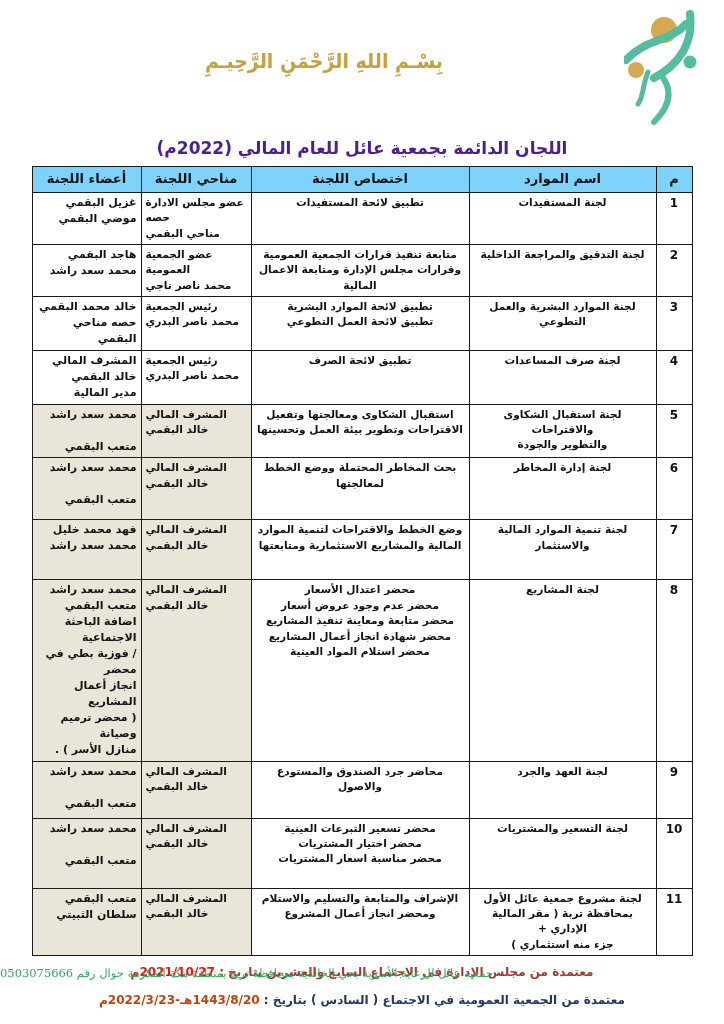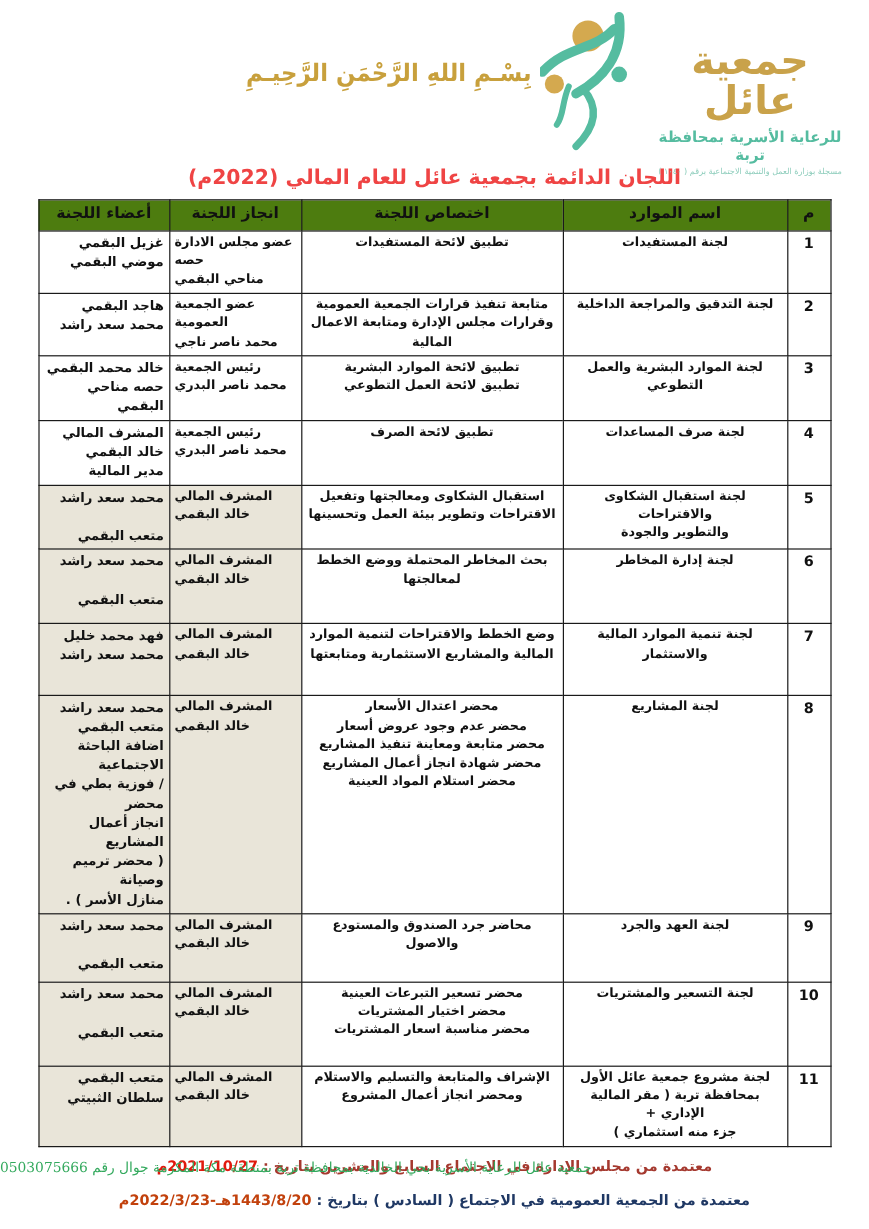--- a/index.html
+++ b/index.html
@@ -22,21 +22,21 @@
   .logo-subtitle { color:#55BCA0; font-size:12.5px; font-weight:bold; margin-top:6px; }
   .logo-reg { color:#8ECDBC; font-size:6.8px; margin-top:3px; }
   .logo-figure { width:88px; height:118px; flex:0 0 88px; }
   .bismillah {
     position:absolute; top:50px; left:205px;
     color:#C8A03C; font-size:19px; font-weight:bold;
     transform:scaleY(1.05);
   }
   
   .doc-title {
-    text-align:center; color:#ef4444; font-weight:bold; font-size:17px;
+    text-align:center; color:#4c1d95; font-weight:bold; font-size:17px;
     margin-top:6px; margin-bottom:8px;
   }
   
   table.committees {
     width:660px; margin:0 auto; border-collapse:collapse;
     direction:rtl; table-layout:fixed;
   }
   table.committees col.c-num   { width:36px; }
   table.committees col.c-name  { width:187px; }
   table.committees col.c-mand  { width:218px; }
@@ -44,21 +44,21 @@
   table.committees col.c-memb  { width:109px; }
   table.committees th, table.committees td {
     border:1.4px solid #1a1a1a;
     vertical-align:top;
     font-weight:bold;
     color:#111;
     padding:2px 4px 3px 4px;
     white-space:pre-line;
     line-height:1.45;
   }
-  table.committees th { font-size:13px; text-align:center; background:#4d7c0f; padding:3px 2px; }
+  table.committees th { font-size:13px; text-align:center; background:#7dd3fc; padding:3px 2px; }
   td.cell-num  { text-align:center; font-size:12px; }
   td.cell-name { text-align:center; font-size:10.6px; }
   td.cell-mand { text-align:center; font-size:10.6px; }
   td.cell-chair{ text-align:left; font-size:10.6px; }
   td.cell-memb { text-align:left;  font-size:11px; padding-left:6px; }
   td.cell-memb { text-align:right; padding-right:5px; }
   td.tint { background:#E9E5D9; }
   
   tr.r1 td{height:32px;} tr.r2 td{height:46px;} tr.r3 td{height:40px;}
   tr.r4 td{height:42px;} tr.r5 td{height:52px;} tr.r6 td{height:62px;}
@@ -77,25 +77,20 @@
     font-family:"DejaVu Serif", serif;
   }
 </style>
 </head>
 <body>
 
 <div class="header">
   <div class="bismillah">بِسْـمِ اللهِ الرَّحْمَنِ الرَّحِيـمِ</div>
 
   <div class="logo-block">
-    <div class="logo-text">
-      <div class="logo-name">جمعية عائل</div>
-      <div class="logo-subtitle">للرعاية الأسرية بمحافظة تربة</div>
-      <div class="logo-reg">مسجلة بوزارة العمل والتنمية الاجتماعية برقم ( ١٠٤٠ )</div>
-    </div>
     <svg class="logo-figure" viewBox="0 0 88 118" xmlns="http://www.w3.org/2000/svg">
       <circle cx="40" cy="22" r="13" fill="#D4A94F"></circle>
       <circle cx="12" cy="62" r="8" fill="#D4A94F"></circle>
       <circle cx="66" cy="54" r="6.5" fill="#55BCA0"></circle>
       <path d="M2,52 C22,30 46,34 62,16" fill="none" stroke="#55BCA0" stroke-width="8" stroke-linecap="round"></path>
       <path d="M66,6 C70,38 52,58 30,70" fill="none" stroke="#55BCA0" stroke-width="8" stroke-linecap="round"></path>
       <path d="M36,66 C50,82 46,98 30,114" fill="none" stroke="#55BCA0" stroke-width="6" stroke-linecap="round"></path>
       <path d="M24,64 C18,78 20,88 14,96" fill="none" stroke="#55BCA0" stroke-width="5" stroke-linecap="round"></path>
     </svg>
   </div>
@@ -109,21 +104,21 @@
       <col class="c-name">
       <col class="c-mand">
       <col class="c-chair">
       <col class="c-memb">
   </colgroup>
   <thead>
     <tr>
       <th>م</th>
       <th>اسم الموارد</th>
       <th>اختصاص اللجنة</th>
-      <th>انجاز اللجنة</th>
+      <th>مناحي اللجنة</th>
       <th>أعضاء اللجنة</th>
     </tr>
   </thead>
   <tbody>
     <tr class="r1">
       <td class="cell-num">1</td>
       <td class="cell-name">لجنة المستفيدات</td>
       <td class="cell-mand">تطبيق لائحة المستفيدات</td>
       <td class="cell-chair">عضو مجلس الادارة حصه
 مناحي البقمي</td>

